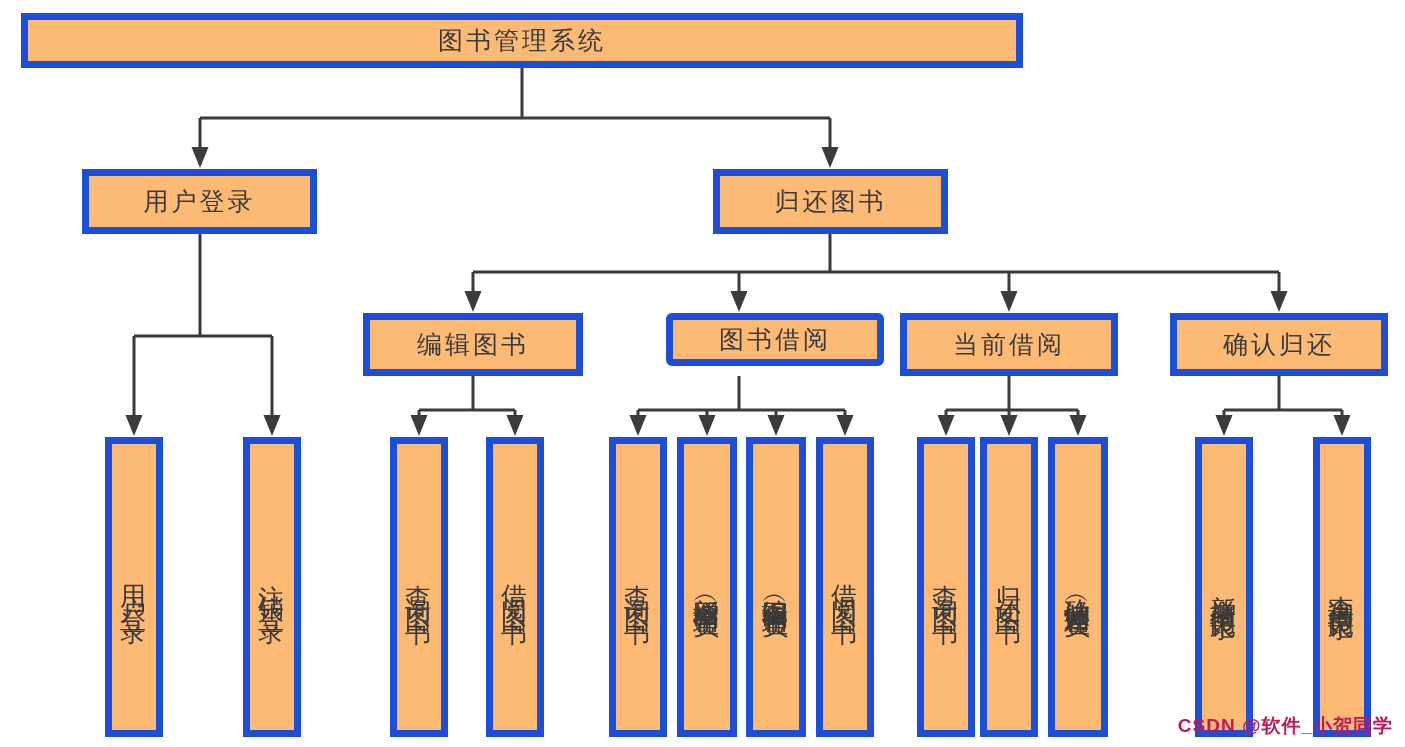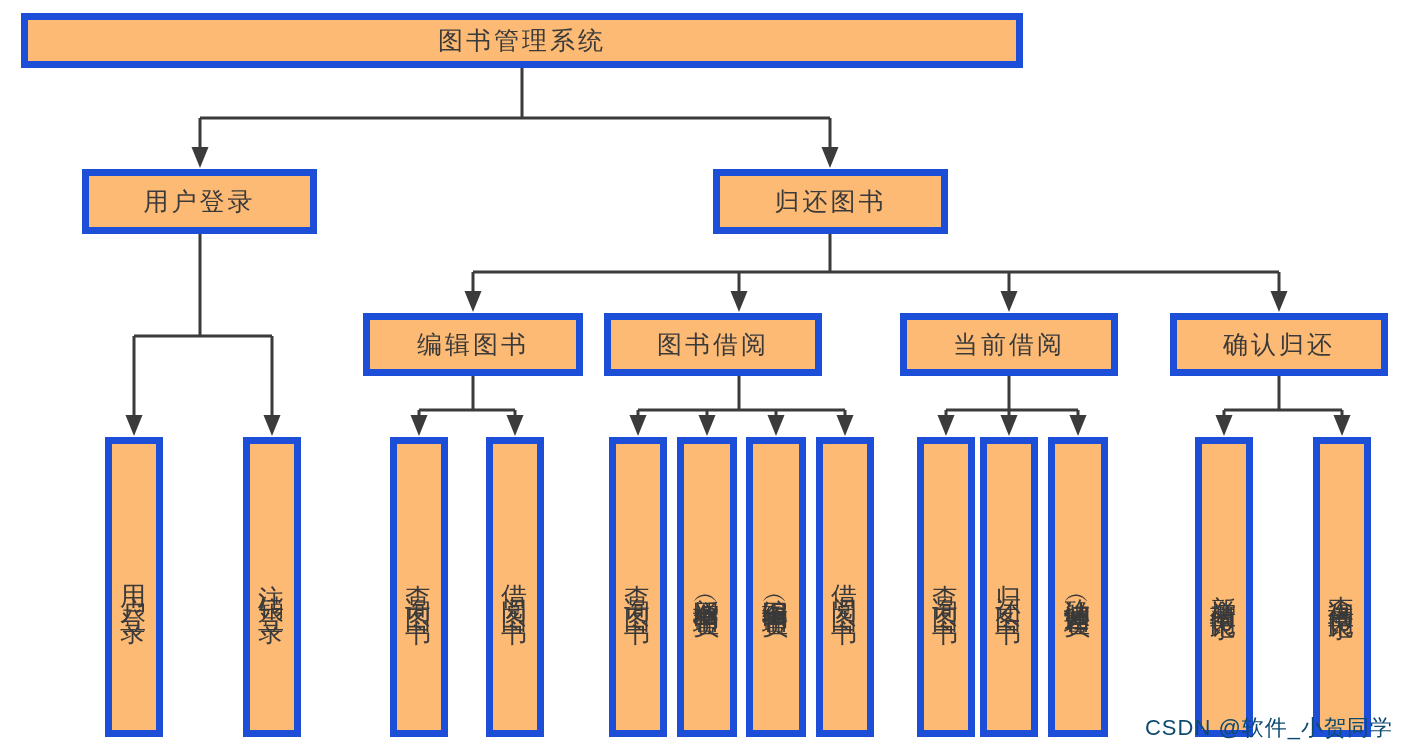--- a/index.html
+++ b/index.html
@@ -22,24 +22,25 @@
     text-orientation:mixed;
     font-size:26px;
   }
   .ls-wide{letter-spacing:0.45em;}
   .ls-mid{letter-spacing:0.16em;}
   .ls-tight{letter-spacing:0.08em;}
   .watermark{
     position:absolute;
     top:713px;
     right:12px;
-    font-size:22px;
+    font-size:19px;
     letter-spacing:1px;
-    color:#0c4a6e;
+    color:#be185d;
     white-space:nowrap;
+    font-weight:bold;
   }
 </style>
 </head>
 <body>
 
 <div class="stage">
 
   <svg width="1405" height="747" viewBox="0 0 1405 747">
     <g stroke="#3b3b3b" stroke-width="3" fill="none">
 
@@ -79,21 +80,21 @@
       <polygon points="1333.5,415 1350.5,415 1342,436"></polygon>
     </g>
   </svg>
 
   <div class="box h" style="left:21px;top:13px;width:1002px;height:55px;">图书管理系统</div>
 
   <div class="box h" style="left:82px;top:169px;width:235px;height:65px;">用户登录</div>
   <div class="box h" style="left:713px;top:169px;width:235px;height:65px;">归还图书</div>
 
   <div class="box h" style="left:363px;top:313px;width:220px;height:63px;">编辑图书</div>
-  <div class="box h" style="left:604px;top:313px;width:218px;height:63px;">图书借阅</div>
+  <div class="box h" style="left:666px;top:313px;width:218px;height:53px;border-radius:6px;">图书借阅</div>
   <div class="box h" style="left:900px;top:313px;width:218px;height:63px;">当前借阅</div>
   <div class="box h" style="left:1170px;top:313px;width:218px;height:63px;">确认归还</div>
 
   <div class="box leaf ls-wide" style="left:105px;top:437px;width:58px;height:300px;">用户登录</div>
   <div class="box leaf ls-wide" style="left:243px;top:437px;width:58px;height:300px;">注销登录</div>
 
   <div class="box leaf ls-wide" style="left:390px;top:437px;width:58px;height:300px;">查询图书</div>
   <div class="box leaf ls-wide" style="left:486px;top:437px;width:58px;height:300px;">借阅图书</div>
 
   <div class="box leaf ls-wide" style="left:609px;top:437px;width:58px;height:300px;">查询图书</div>

